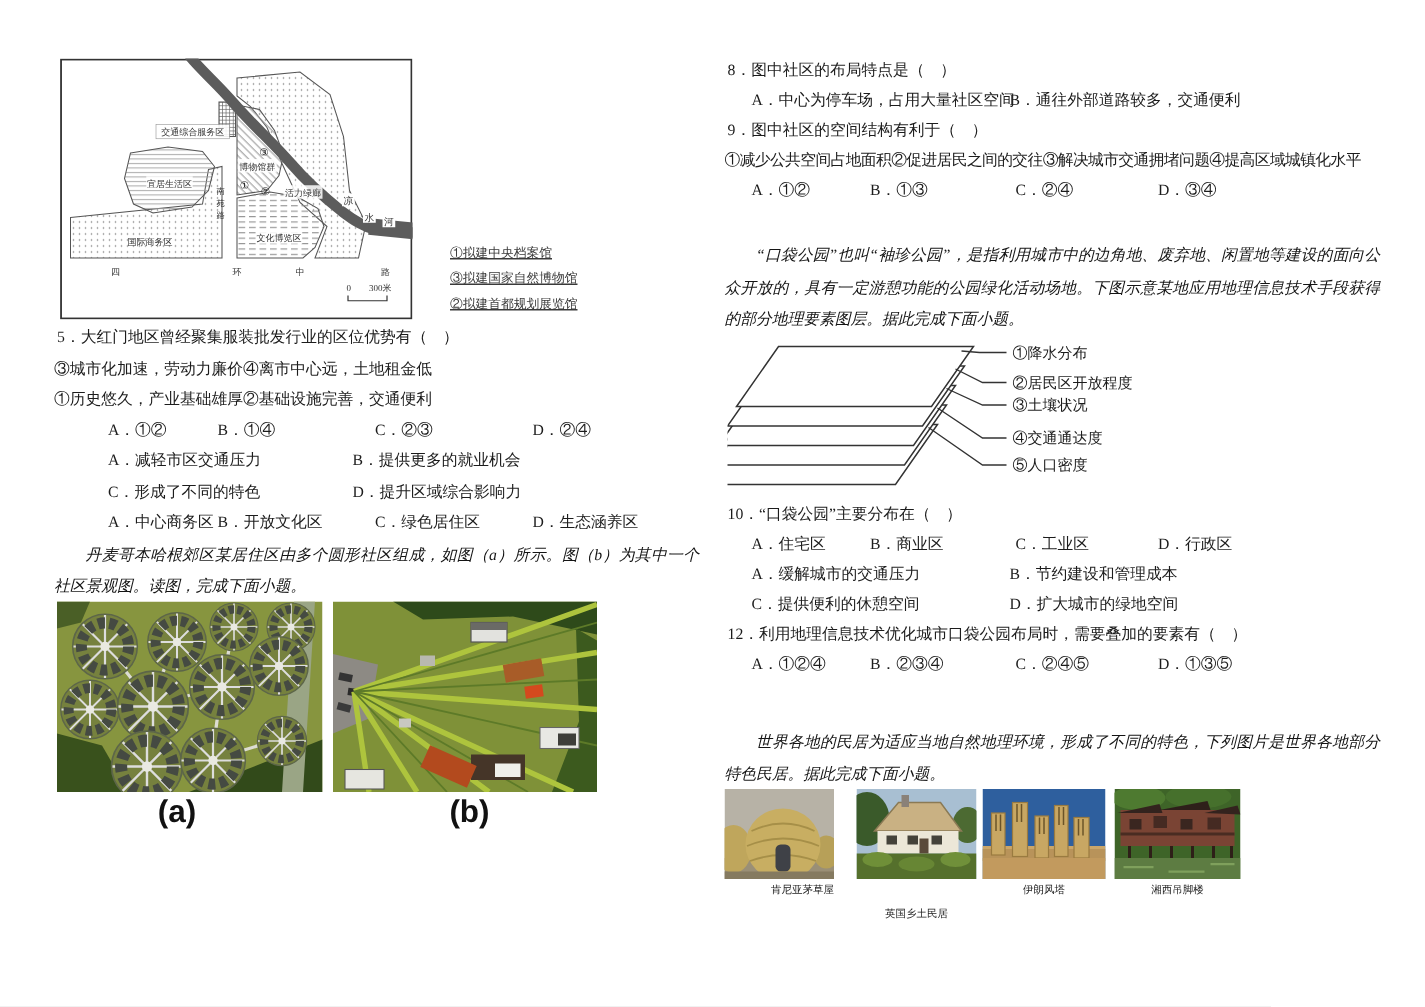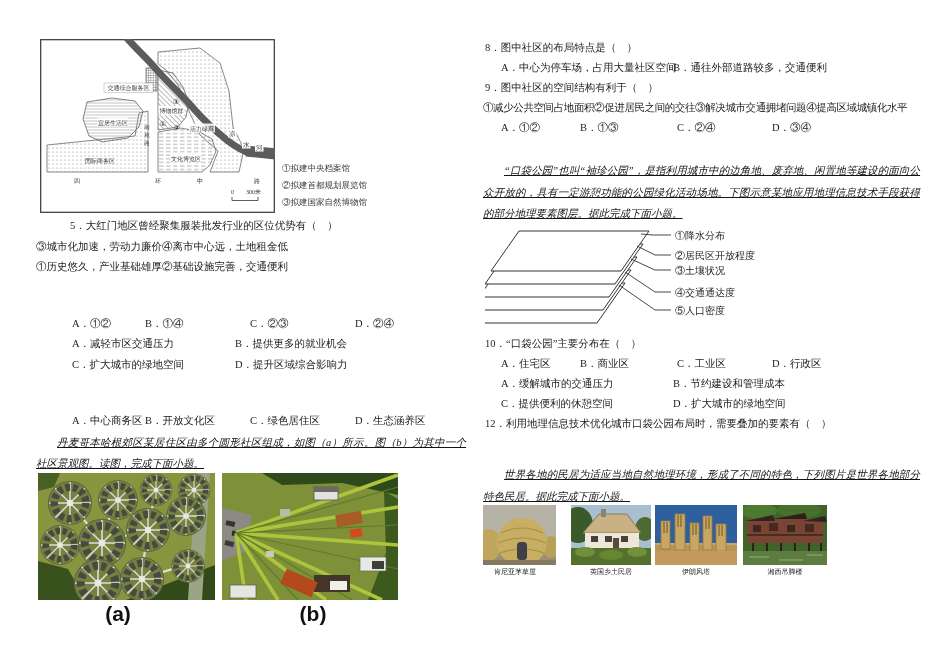--- a/index.html
+++ b/index.html
@@ -7,38 +7,38 @@
         font-family:"Liberation Serif","DejaVu Serif",serif;color:#1c1c1c;}
   .col{position:absolute;top:0;}
   .lcol{left:36px;width:430px;}
   .rcol{left:483px;width:437px;}
   .ln{font-size:10.5px;white-space:nowrap;color:#1c1c1c;}
   .lcol .ln{line-height:20.5px;}
   .rcol .ln{line-height:20.1px;}
   .tight{letter-spacing:-0.4px;}
   .indl{padding-left:36px;}
   .indr{padding-left:18px;}
-  .stem-l{padding-left:2px;margin-left:32px;}
+  .stem-l{padding-left:2px;}
   .stem-r{padding-left:2px;}
   .o4l span{display:inline-block;}
   .o4l span:nth-child(1){width:73px;}
-  .o4l span:nth-child(2){width:105px;margin-top:36px;}
+  .o4l span:nth-child(2){width:105px;}
   .o4l span:nth-child(3){width:105px;}
   .o2l span{display:inline-block;width:163px;}
   .o4r span{display:inline-block;}
   .o4r span:nth-child(1){width:79px;}
   .o4r span:nth-child(2){width:97px;}
   .o4r span:nth-child(3){width:95px;}
   .o2r span{display:inline-block;width:172px;}
   .para{font-style:italic;font-size:10.5px;line-height:21.5px;text-indent:2em;
-        text-align:justify;color:#141414;text-decoration:underline;}
+        text-align:justify;color:#141414;}
   .figwrap{position:relative;height:216px;}
   #map-svg{position:absolute;left:4px;top:39px;}
-  .legend{position:absolute;left:246px;top:160px;width:180px;font-size:8.5px;
-          line-height:17px;color:#3a3a3a;white-space:nowrap;}
+  .legend{position:absolute;left:264px;top:160px;width:180px;font-size:8.5px;
+          line-height:17px;color:#3a3a3a;white-space:nowrap;text-decoration:underline;}
   .imgrow-l{position:relative;height:127px;margin-top:-2px;}
   .imgrow-l svg{position:absolute;top:0;}
   .ablbl{position:relative;height:26px;margin-top:2px;}
   .ablbl span{position:absolute;top:0;transform:translateX(-50%);
               font-family:"Liberation Sans",sans-serif;font-weight:bold;font-size:21px;color:#111;}
   .diagwrap{height:104px;position:relative;}
   .folkrow{position:relative;height:60px;margin-top:-2px;}
   .folkrow svg{position:absolute;top:0;}
   .folkcaps{position:relative;height:14px;margin-top:2px;}
   .folkcaps span{position:absolute;transform:translateX(-50%);font-size:7px;color:#222;white-space:nowrap;}
@@ -129,37 +129,37 @@
 
         <g font-size="6" fill="#333">
           <text x="191" y="155">0</text>
           <text x="206" y="155">300米</text>
           <path d="M192,158 v3.5 h26 v-3.5" fill="none" stroke="#333" stroke-width="0.8"></path>
         </g>
       </svg>
 
       <div class="legend">
         <div>①拟建中央档案馆</div>
+        <div>③拟建国家自然博物馆</div>
         <div>②拟建首都规划展览馆</div>
-        <div>③拟建国家自然博物馆</div>
       </div>
     </div>
 
     <div class="ln stem-l">5．大红门地区曾经聚集服装批发行业的区位优势有（　）</div>
     <div class="ln">③城市化加速，劳动力廉价④离市中心远，土地租金低</div>
     <div class="ln">①历史悠久，产业基础雄厚②基础设施完善，交通便利</div>
     <div class="ln indl o4l">
       <span>A．①②</span><span>B．①④</span><span>C．②③</span><span>D．②④</span>
     </div>
 
     <div class="ln indl o2l">
       <span>A．减轻市区交通压力</span><span>B．提供更多的就业机会</span>
     </div>
     <div class="ln indl o2l">
-      <span>C．扩大城市的绿地空间</span><span>D．提升区域综合影响力</span>
+      <span>C．形成了不同的特色</span><span>D．提升区域综合影响力</span>
     </div>
 
     <div class="ln indl o4l">
       <span>A．中心商务区</span><span>B．开放文化区</span><span>C．绿色居住区</span><span>D．生态涵养区</span>
     </div>
 
     <div class="para" style="margin-top:0;">丹麦哥本哈根郊区某居住区由多个圆形社区组成，如图（a）所示。图（b）为其中一个社区景观图。读图，完成下面小题。</div>
 
     <div class="imgrow-l">
 
@@ -277,20 +277,23 @@
       <div class="ln indr o4r">
         <span>A．住宅区</span><span>B．商业区</span><span>C．工业区</span><span>D．行政区</span>
       </div>
       <div class="ln indr o2r">
         <span>A．缓解城市的交通压力</span><span>B．节约建设和管理成本</span>
       </div>
       <div class="ln indr o2r">
         <span>C．提供便利的休憩空间</span><span>D．扩大城市的绿地空间</span>
       </div>
       <div class="ln stem-r">12．利用地理信息技术优化城市口袋公园布局时，需要叠加的要素有（　）</div>
+      <div class="ln indr o4r">
+        <span>A．①②④</span><span>B．②③④</span><span>C．②④⑤</span><span>D．①③⑤</span>
+      </div>
     </div>
 
     <div class="para" style="margin-top:30px;">世界各地的民居为适应当地自然地理环境，形成了不同的特色，下列图片是世界各地部分特色民居。据此完成下面小题。</div>
 
     <div class="folkrow">
 
       <svg style="left:0px;" width="73" height="60" viewBox="0 0 73 60">
         <rect width="73" height="60" fill="#b7b2a6"></rect>
         <rect y="46" width="73" height="14" fill="#9a8f76"></rect>
         <ellipse cx="6" cy="40" rx="12" ry="16" fill="#bfa65c"></ellipse>
@@ -350,20 +353,20 @@
         <path d="M4,30 H80" stroke="#4a2c22" stroke-width="2"></path>
         <g stroke="#2e1f18" stroke-width="2">
           <path d="M10,38 V50 M24,38 V50 M38,38 V50 M52,38 V50 M66,38 V50 M78,38 V50"></path>
         </g>
         <rect y="46" width="84" height="14" fill="#5d7c42"></rect>
         <path d="M6,52 H26 M36,55 H60 M64,50 H80" stroke="#7fa05c" stroke-width="1.5"></path>
       </svg>
     </div>
 
     <div class="folkcaps">
-      <span style="left:32px;">肯尼亚茅草屋</span>
-      <span style="left:128px;">英国乡土民居</span>
+      <span style="left:52px;">肯尼亚茅草屋</span>
+      <span style="left:128px;margin-top:16px;">英国乡土民居</span>
       <span style="left:213px;">伊朗风塔</span>
       <span style="left:302px;">湘西吊脚楼</span>
     </div>
   </div>
 
 </div>
 
 </body></html>

